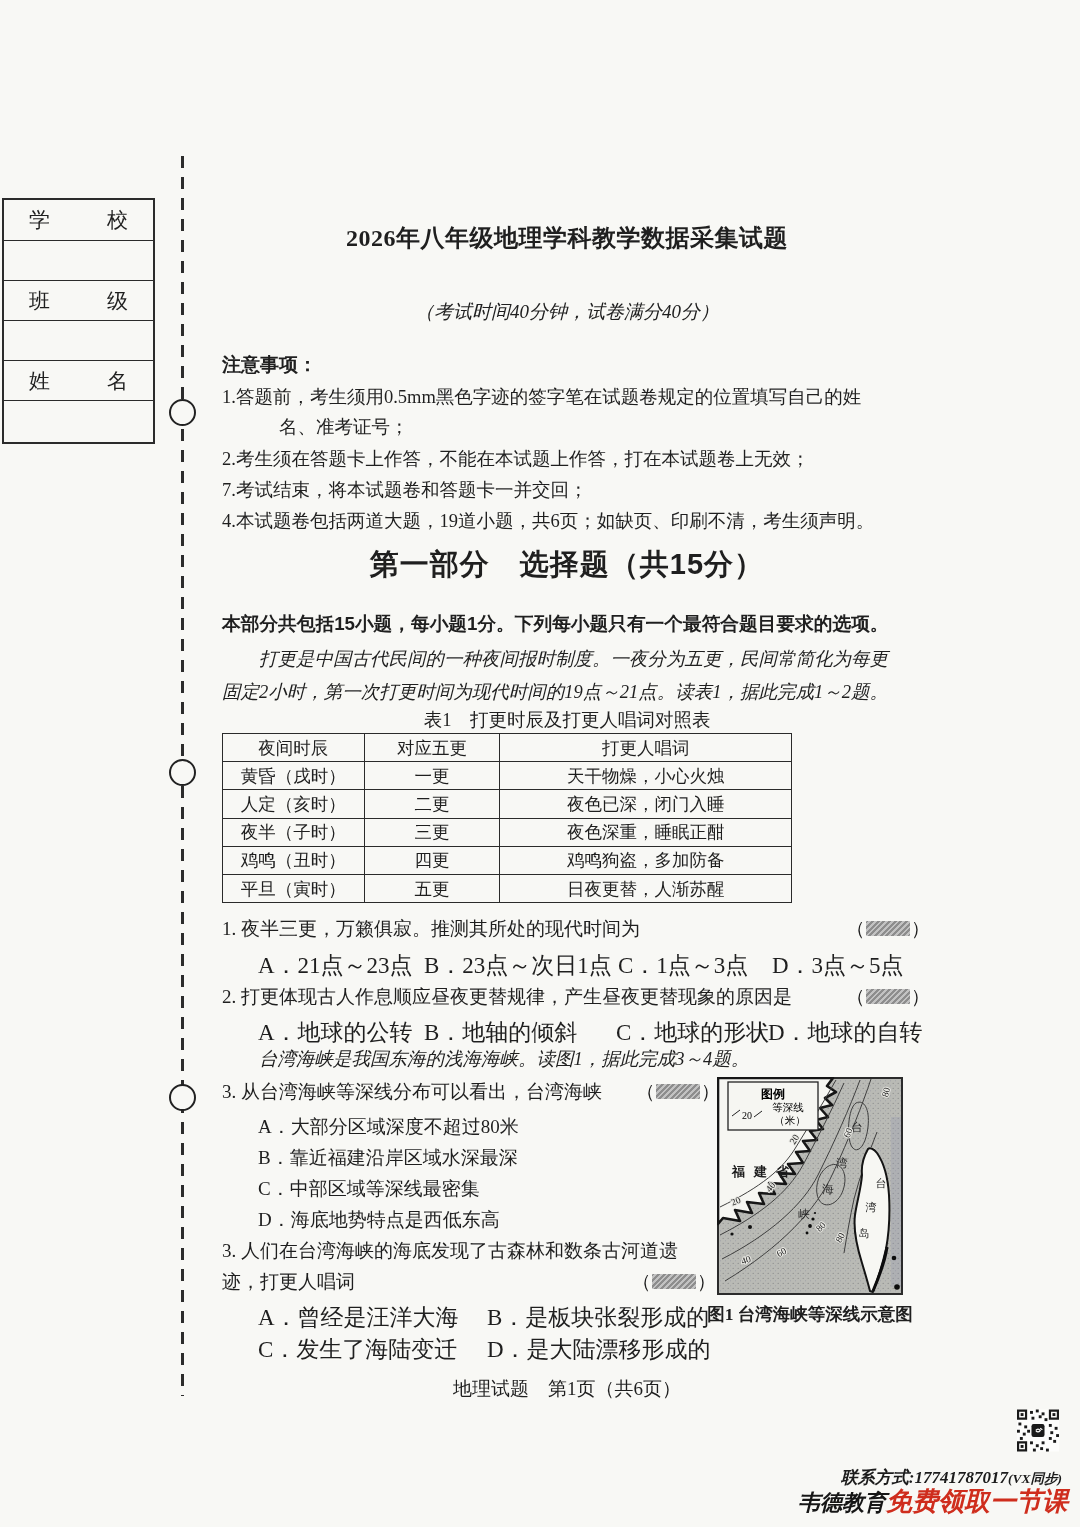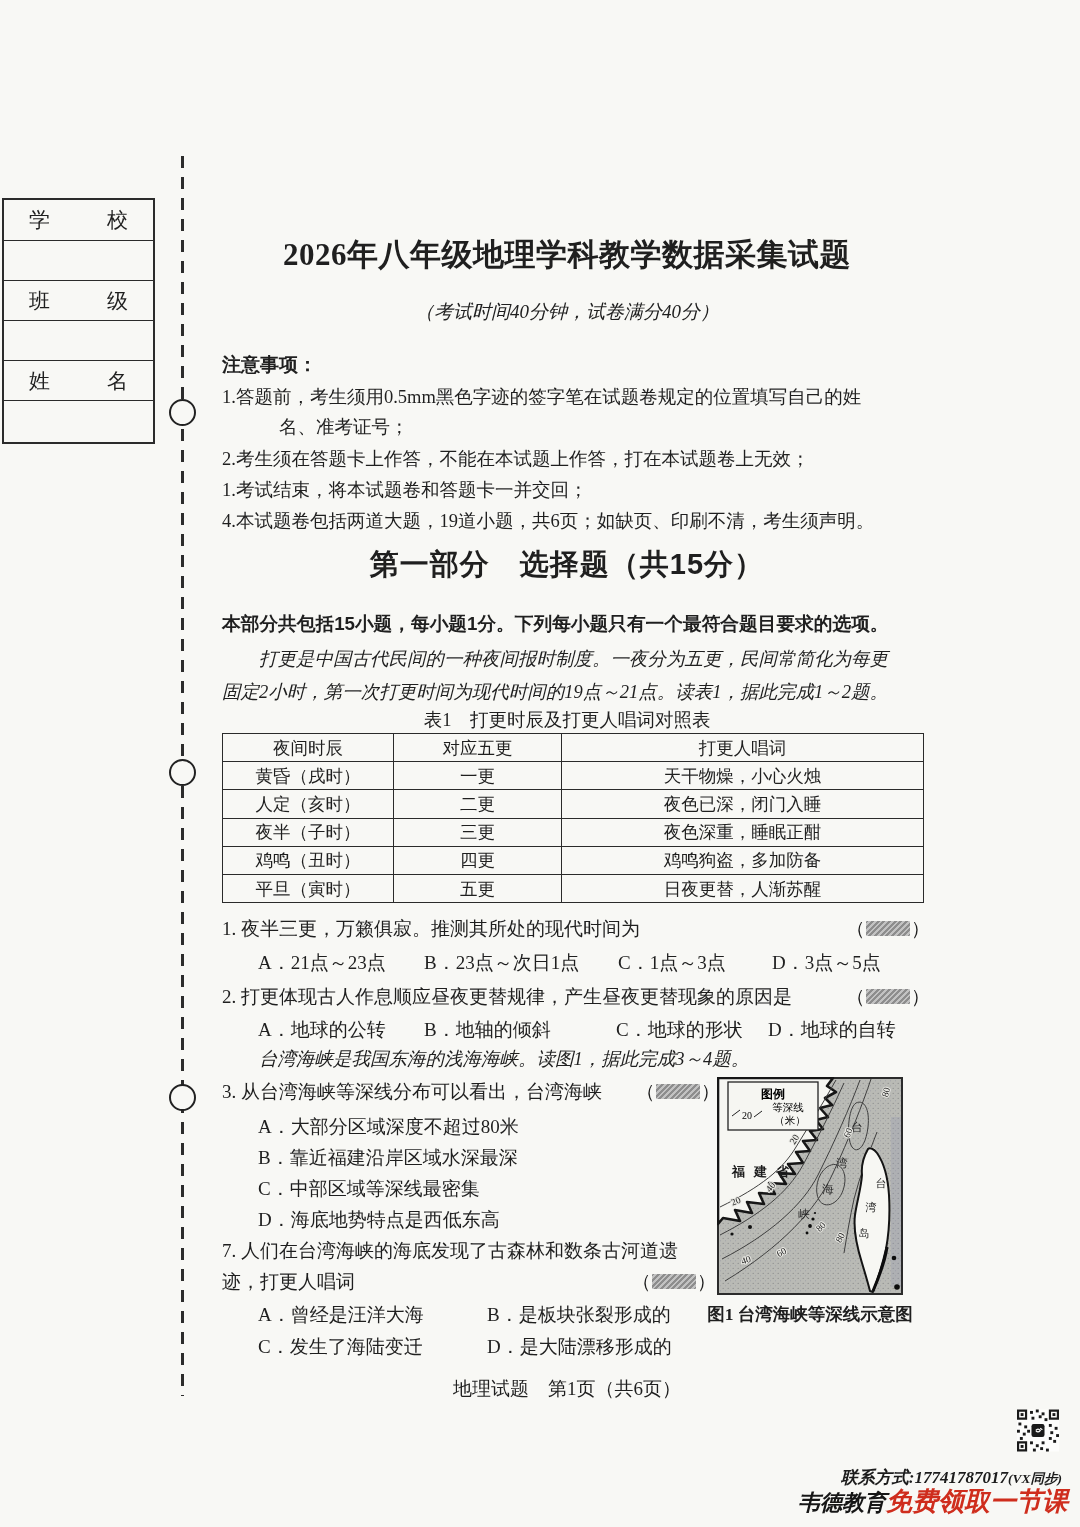--- a/index.html
+++ b/index.html
@@ -17,34 +17,34 @@
   
   .info-table { left:2px; top:198px; width:153px; height:246px; border:2.4px solid #2b2b2b; box-sizing:border-box; background:#f8f8f5; }
   .irow { height:40px; box-sizing:border-box; border-top:1.6px solid #2b2b2b; display:flex; align-items:center; justify-content:space-between; padding:0 25px; font-size:21px; }
   .irow:first-child { border-top:none; }
 
   
   .bind-line { left:181px; top:156px; width:3px; height:1240px;
     background:repeating-linear-gradient(to bottom,#2c2c2c 0 12px,rgba(0,0,0,0) 12px 21px); }
   .hole { width:27px; height:27px; border-radius:50%; background:#f8f8f5; border:2.6px solid #222; box-sizing:border-box; left:169px; }
 
-  .title { left:222px; top:234px; width:690px; font-size:31px; letter-spacing:0.5px; }
+  .title { left:222px; top:222px; width:690px; font-size:24px; letter-spacing:0.5px; }
   .subtitle { left:222px; top:299px; width:690px; font-size:19px; }
   .notice-head { left:222px; top:352px; font-size:19px; }
   .bodyline { font-size:18.5px; white-space:nowrap; }
   .sec-head { left:222px; top:545px; width:690px; font-size:29px; letter-spacing:1px; }
   .intro { left:222px; top:611px; width:700px; font-size:18.7px; white-space:nowrap; }
 
   .tbl-caption { left:222px; top:707px; width:690px; font-size:18.5px; }
-  table.watch { position:absolute; left:222px; top:733px; width:702px; border-collapse:collapse; background:transparent; }
+  table.watch { position:absolute; left:222px; top:733px; width:570px; border-collapse:collapse; background:transparent; }
   table.watch td, table.watch th { border:1.6px solid #2b2b2b; font-size:17.5px; font-weight:normal; text-align:center; padding:0; height:27.2px; }
   table.watch .col1 { width:168px; } table.watch .col2 { width:165px; } table.watch .col3 { width:357px; }
 
   .qline { font-size:19px; white-space:nowrap; }
-  .opt { position:absolute; font-size:19px; white-space:nowrap; }
+  .opt { position:absolute; font-size:23px; white-space:nowrap; }
 
   .blank { font-size:19px; white-space:nowrap; }
   .redact { display:inline-block; width:44px; height:15px; margin:0 1px; vertical-align:-1px; border-radius:1px;
     background:repeating-linear-gradient(135deg,#8d8d8d 0 2px,#c2c2c2 2px 4px); }
 
   .map-box { left:717px; top:1077px; width:186px; height:218px; }
   .fig-caption { left:696px; top:1302px; width:228px; font-size:17.5px; }
 
   .footer { left:222px; top:1376px; width:690px; font-size:19px; }
 
@@ -86,21 +86,21 @@
   <div class="abs hole" style="top:759px;"></div>
   <div class="abs hole" style="top:1084px;"></div>
 
   <div class="abs title c b">2026年八年级地理学科教学数据采集试题</div>
   <div class="abs subtitle c kai">（考试时间40分钟，试卷满分40分）</div>
 
   <div class="abs notice-head sans b">注意事项：</div>
   <div class="abs bodyline" style="left:222px; top:384px;">1.答题前，考生须用0.5mm黑色字迹的签字笔在试题卷规定的位置填写自己的姓</div>
   <div class="abs bodyline" style="left:243px; top:414px;margin-left:36px;">名、准考证号；</div>
   <div class="abs bodyline" style="left:222px; top:446px;">2.考生须在答题卡上作答，不能在本试题上作答，打在本试题卷上无效；</div>
-  <div class="abs bodyline" style="left:222px; top:477px;">1.考试结束，将本试题卷和答题卡一并交回；</div>
+  <div class="abs bodyline" style="left:222px; top:477px;">7.考试结束，将本试题卷和答题卡一并交回；</div>
   <div class="abs bodyline" style="left:222px; top:508px;">4.本试题卷包括两道大题，19道小题，共6页；如缺页、印刷不清，考生须声明。</div>
 
   <div class="abs sec-head c sans b">第一部分　选择题（共15分）</div>
   <div class="abs intro sans b">本部分共包括15小题，每小题1分。下列每小题只有一个最符合题目要求的选项。</div>
   <div class="abs bodyline kai" style="left:259px; top:646px;">打更是中国古代民间的一种夜间报时制度。一夜分为五更，民间常简化为每更</div>
   <div class="abs bodyline kai" style="left:222px; top:679px;">固定2小时，第一次打更时间为现代时间的19点～21点。读表1，据此完成1～2题。</div>
 
   <div class="abs tbl-caption c">表1　打更时辰及打更人唱词对照表</div>
   <table class="watch">
     <tbody>
@@ -153,21 +153,21 @@
 
   <div class="abs bodyline kai" style="left:259px; top:1046px;">台湾海峡是我国东海的浅海海峡。读图1，据此完成3～4题。</div>
 
   <div class="abs qline" style="left:222px; top:1079px;">3. 从台湾海峡等深线分布可以看出，台湾海峡</div>
   <div class="abs blank" style="left:636px; top:1079px;"><span>（</span><span class="redact"></span><span>）</span></div>
   <div class="abs qline" style="left:258px; top:1114px;">A．大部分区域深度不超过80米</div>
   <div class="abs qline" style="left:258px; top:1145px;">B．靠近福建沿岸区域水深最深</div>
   <div class="abs qline" style="left:258px; top:1176px;">C．中部区域等深线最密集</div>
   <div class="abs qline" style="left:258px; top:1207px;">D．海底地势特点是西低东高</div>
 
-  <div class="abs qline" style="left:222px; top:1238px;">7. 人们在台湾海峡的海底发现了古森林和数条古河道遗</div>
+  <div class="abs qline" style="left:222px; top:1238px;">3. 人们在台湾海峡的海底发现了古森林和数条古河道遗</div>
   <div class="abs qline" style="left:222px; top:1269px;">迹，打更人唱词</div>
   <div class="abs blank" style="left:632px; top:1269px;"><span>（</span><span class="redact"></span><span>）</span></div>
   <span class="opt" style="left:258px; top:1302px;">A．曾经是汪洋大海</span>
   <span class="opt" style="left:487px; top:1302px;">B．是板块张裂形成的</span>
   <span class="opt" style="left:258px; top:1334px;">C．发生了海陆变迁</span>
   <span class="opt" style="left:487px; top:1334px;">D．是大陆漂移形成的</span>
 
   <div class="abs map-box">
     <svg width="186" height="218" viewBox="0 0 186 218">
       <defs>

